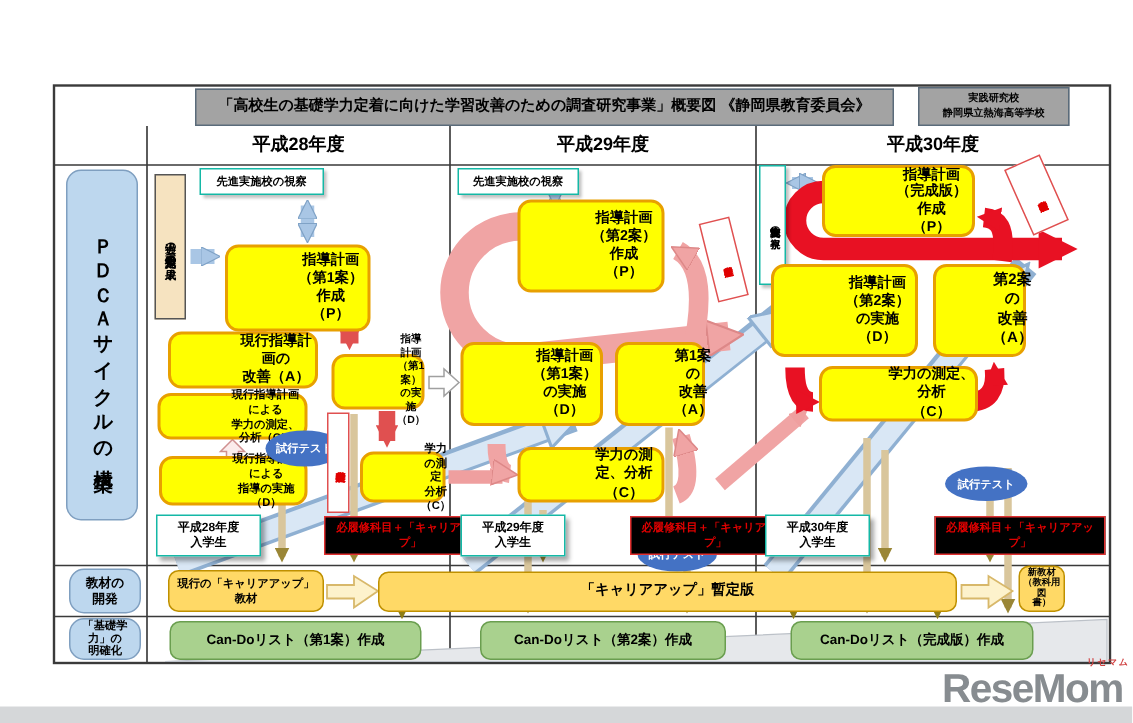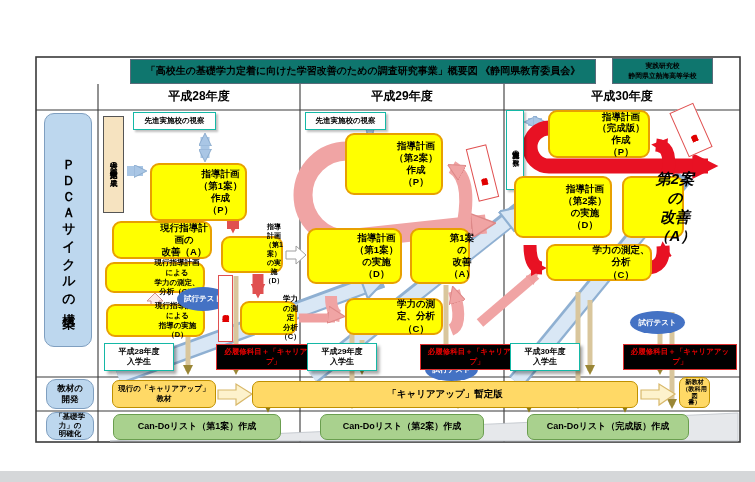--- a/index.html
+++ b/index.html
@@ -1,21 +1,21 @@
 <!DOCTYPE html>
 <html><head>
 <meta charset="utf-8">
 <style>
   html,body{margin:0;padding:0;background:#fff;}
   #stage{position:relative;width:755px;height:482px;background:#fff;overflow:hidden;
          font-family:"Liberation Sans","DejaVu Sans",sans-serif;color:#000;}
   #stage svg{position:absolute;left:0;top:0;}
   .abs{position:absolute;box-sizing:border-box;display:flex;align-items:center;justify-content:center;
        text-align:center;white-space:pre-line;line-height:1.28;}
-  .tbox{background:#0f766e;border:1px solid #5a6b7a;font-weight:bold;font-family:Liberation Serif, serif;}
+  .tbox{background:#a3a3a3;border:1px solid #5a6b7a;font-weight:bold;}
   .yr{font-weight:bold;font-size:12px;}
   .yb{background:#ffff00;border:2px solid #e8a000;border-radius:9px;font-weight:bold;padding-left:44px;}
   .wb{background:#fff;border:1px solid #14b8a6;box-shadow:2px 2px 2px rgba(0,0,0,.25);font-weight:bold;}
   .cb{border-width:1.5px;box-shadow:2.5px 3px 3px rgba(0,0,0,.35);}
   .rb{background:#000000;border:1.5px solid #e03030;color:#e00000;font-weight:bold;margin-left:36px;}
   .vert{writing-mode:vertical-rl;text-orientation:upright;}
   .prof{background:#fff;border:1px solid #e05050;color:#e00000;font-weight:bold;
         writing-mode:vertical-rl;text-orientation:upright;line-height:10px;}
   .ell{background:#4472c4;color:#fff;border-radius:50%;font-weight:bold;margin-top:37px;}
   .tanb{background:#f6e3c0;border:1px solid #555;font-weight:bold;}
@@ -205,21 +205,21 @@
 入学生</div>
 <div class="abs rb" style="left:384px;top:344px;width:114px;height:26px;font-size:7.5px;">必履修科目＋「キャリアアップ」</div>
 
 <div class="abs wb vert" style="left:506px;top:110px;width:18px;height:80px;font-size:6.8px;">先進実施校の視察</div>
 <div class="abs yb" style="left:548px;top:110px;width:102px;height:48px;font-size:9.5px;line-height:1.22;">指導計画
 （完成版）作成
 （P）</div>
 <div class="abs yb" style="left:514px;top:176px;width:98px;height:62px;font-size:9.5px;">指導計画
 （第2案）の実施
 （D）</div>
-<div class="abs yb" style="left:622px;top:176px;width:62px;height:62px;font-size:15px;font-style:italic;">第2案の
+<div class="abs yb" style="left:622px;top:176px;width:62px;height:62px;font-size:10px;">第2案の
 改善
 （A）</div>
 <div class="abs yb" style="left:546px;top:244px;width:106px;height:37px;font-size:9.5px;">学力の測定、分析
 （C）</div>
 <div class="abs ell" style="left:630px;top:274px;width:55px;height:23px;font-size:7.5px;">試行テスト</div>
 <div class="abs prof" style="left:678px;top:106px;width:26px;height:48px;font-size:6.3px;transform:rotate(-24deg);">基礎学力定着度</div>
 <div class="abs wb cb" style="left:510px;top:343px;width:70px;height:28px;font-size:8px;">平成30年度
 入学生</div>
 <div class="abs rb" style="left:587px;top:344px;width:114px;height:26px;font-size:7.5px;">必履修科目＋「キャリアアップ」</div>
 
@@ -228,14 +228,18 @@
 <div class="abs orgb" style="left:252px;top:381px;width:386px;height:27px;font-size:9.5px;">「キャリアアップ」暫定版</div>
 <div class="abs orgb" style="left:679px;top:377px;width:31px;height:31px;font-size:6.2px;line-height:1.1;">新教材
 （教科用図
 書）</div>
 
 <div class="abs grnb" style="left:113px;top:414px;width:168px;height:26px;font-size:9px;">Can-Doリスト（第1案）作成</div>
 <div class="abs grnb" style="left:320px;top:414px;width:164px;height:26px;font-size:9px;">Can-Doリスト（第2案）作成</div>
 <div class="abs grnb" style="left:527px;top:414px;width:162px;height:26px;font-size:9px;">Can-Doリスト（完成版）作成</div>
 
 <div class="abs" style="left:0;top:471px;width:755px;height:11px;background:#d5d7d9;"></div>
-
+<div class="abs" style="left:628px;top:444px;width:127px;height:30px;justify-content:flex-start;">
+  <span class="ruby">リセマム</span>
+  <span class="logo">ReseMom</span>
 </div>
 
+</div>
+
 </body></html>

